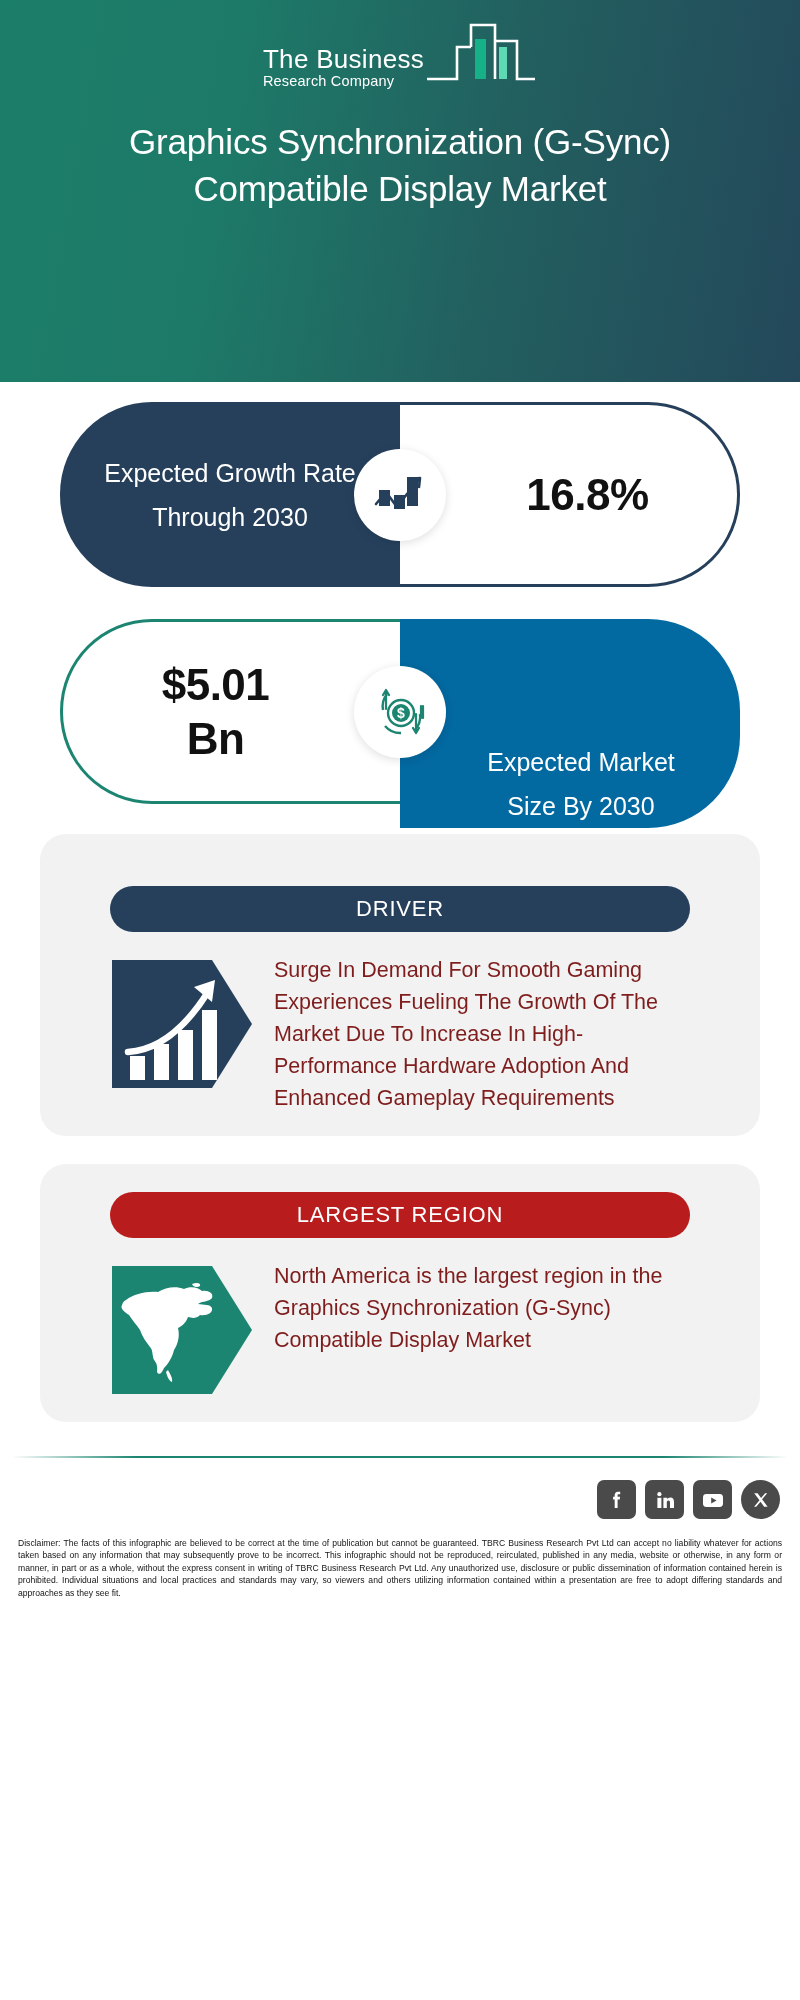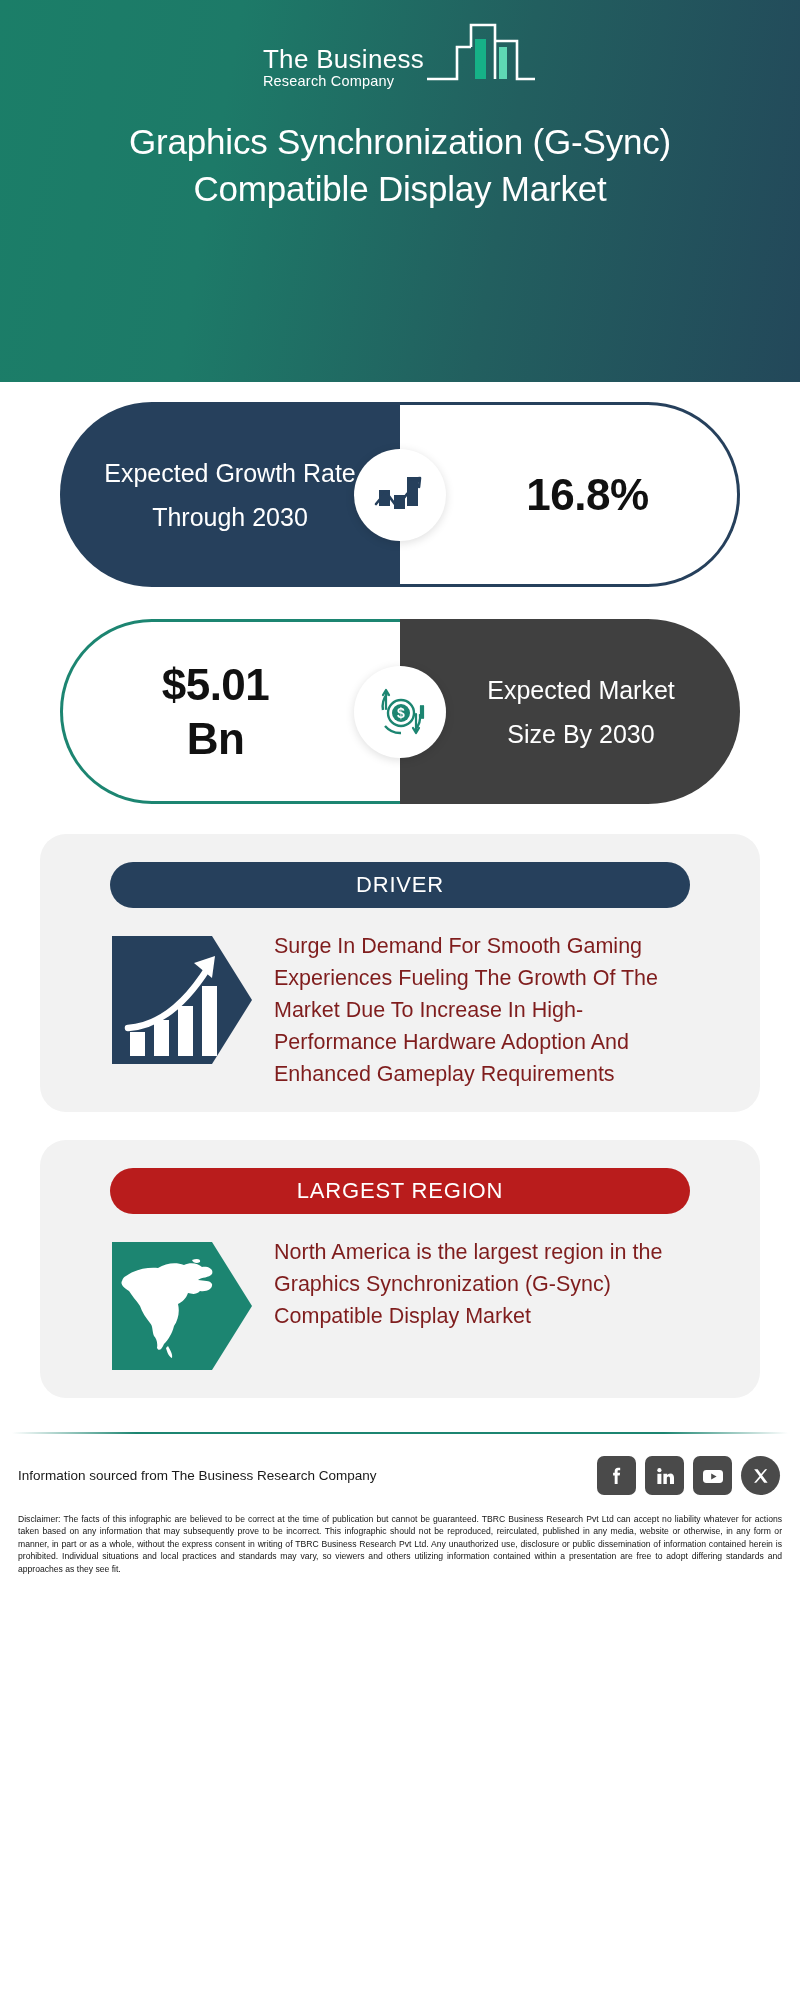--- a/index.html
+++ b/index.html
@@ -136,25 +136,25 @@
     font-size: 44px;
     font-weight: 700;
     line-height: 54px;
     text-align: center;
     width: 200px;
     letter-spacing: -0.5px;
     padding-right: 32px;
   }
   .p2-right {
     width: 340px;
-    height: 185px;
-    background: #404040;
+    height: 209px;
+    background: #0369a1;
     border-radius: 0 92px 92px 0;
     display: flex;
-    align-items: center;
+    align-items: flex-end;
     justify-content: center;
   }
   .p2-right .lbl {
     color: #ffffff;
     font-size: 25px;
     line-height: 44px;
     text-align: center;
     width: 250px;
     padding-left: 22px;
   }
@@ -192,21 +192,21 @@
     height: 46px;
     margin: 0 auto;
     border-radius: 26px;
     display: flex;
     align-items: center;
     justify-content: center;
     color: #ffffff;
     font-size: 22px;
     letter-spacing: 0.8px;
   }
-  .ribbon-driver { background: #26405c; }
+  .ribbon-driver { background: #26405c; margin-top: 24px; }
   .ribbon-region { background: #b91c1c; }
 
   .card-body {
     display: flex;
     align-items: flex-start;
     padding: 22px 54px 0 72px;
   }
   .hexicon {
     flex: 0 0 auto;
     width: 140px;
@@ -377,21 +377,20 @@
       <div class="card-text">North America is the largest region in the Graphics Synchronization (G-Sync) Compatible Display Market</div>
     </div>
   </div>
 
   <div class="footer">
     <div style="height:34px"></div>
     <div class="divider"></div>
 
     <div class="footer-row">
       <div class="footer-src">
-        <div>Information sourced from The Business Research Company</div>
       </div>
 
       <div class="social">
         <a class="sicon">
           <svg width="22" height="22" viewBox="0 0 22 22">
             <path d="M14.2 5.2h-1.6c-.7 0-1 .4-1 1v1.6h2.5l-.4 2.7h-2.1V19h-2.9v-8.5H7.1V7.8h1.6V6c0-2 1.2-3.3 3.3-3.3h2.2z" fill="#ffffff"></path>
           </svg>
         </a>
         <a class="sicon">
           <svg width="22" height="22" viewBox="0 0 22 22">

